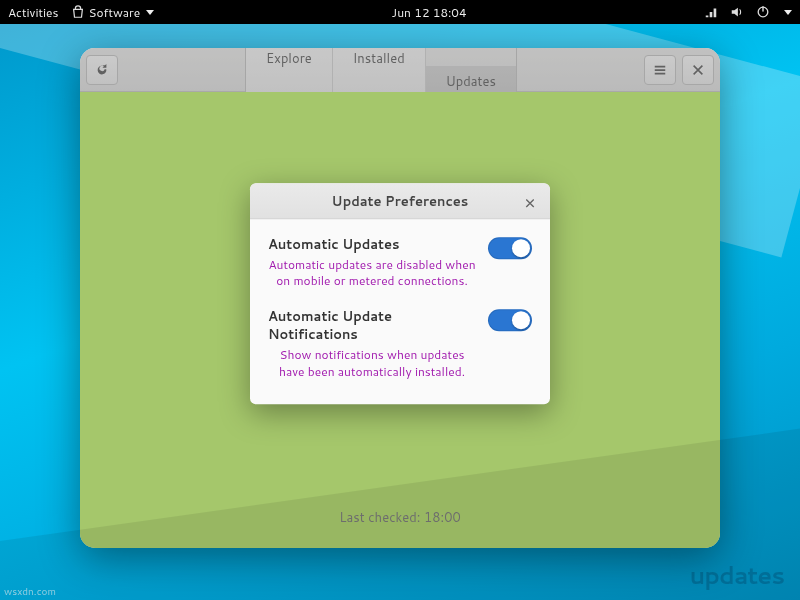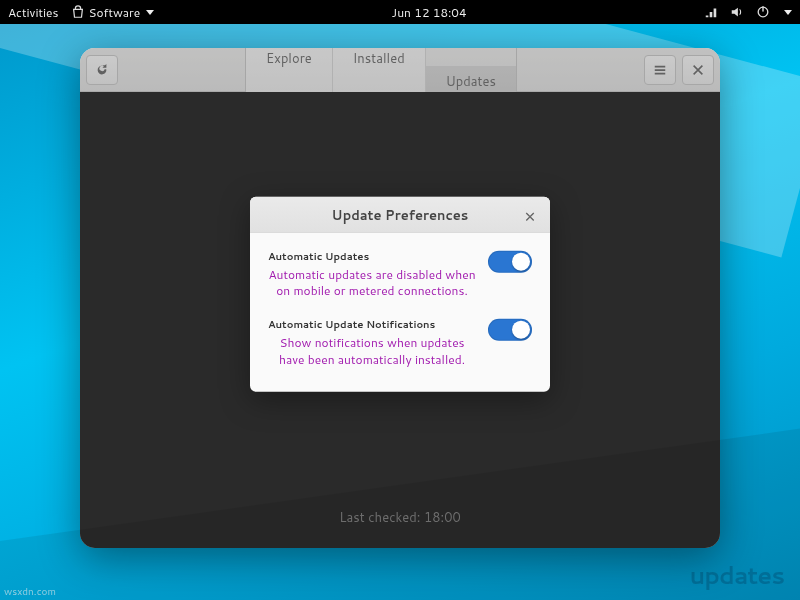--- a/index.html
+++ b/index.html
@@ -23,32 +23,32 @@
 
 .window { position: absolute; left: 80px; top: 24px; width: 640px; height: 500px; background: #dcdcdc; border-radius: 15px; box-shadow: 0 10px 40px rgba(0,0,0,0.4); overflow: hidden; }
 .dim-overlay { position: absolute; inset: 0; background: rgba(120,120,120,0.35); pointer-events: none; }
 .titlebar { height: 44px; background: linear-gradient(#e8e8e7, #dedede); border-bottom: 1px solid #c3c3c3; display: flex; align-items: center; padding: 0 6px; gap: 6px; }
 .hb-btn { width: 32px; height: 30px; border: 1px solid #c0c0c0; border-radius: 4px; background: linear-gradient(#f7f7f7,#e9e9e9); display: flex; align-items: center; justify-content: center; color: #555; }
 .hb-btn svg { width: 14px; height: 14px; fill: #555; }
 .tabgroup { margin: 0 auto; display: flex; border: 1px solid #bfbfbf; border-radius: 4px; overflow: hidden; }
 .tab { padding: 6px 20px; font-size: 13px; color: #555; background: linear-gradient(#f4f4f4,#e8e8e8); border-right: 1px solid #cfcfcf; }
 .tab:last-child { border-right: none; }
 .tab.active { background: linear-gradient(#d0d0d0,#c8c8c8); margin-top: 23px; }
-.window-body { position: relative; height: calc(100% - 44px); background: #000000; }
+.window-body { position: relative; height: calc(100% - 44px); background: #bef264; }
 .last-checked { position: absolute; bottom: 22px; width: 100%; text-align: center; font-size: 13px; color: #777; }
 
 
 .dialog { position: absolute; left: 50%; top: 50%; transform: translate(-50%, -52%); width: 300px; background: #fafafa; border-radius: 6px; box-shadow: 0 8px 30px rgba(0,0,0,0.35); overflow: hidden; }
 .dialog-header { height: 36px; background: linear-gradient(#eaeaea,#e1e1e1); border-bottom: 1px solid #d0d0d0; display: flex; align-items: center; justify-content: center; position: relative; font-size: 13px; font-weight: 600; color: #444; }
 .dialog-close { position: absolute; right: 6px; top: 6px; width: 28px; height: 28px; border-radius: 4px; display: flex; align-items: center; justify-content: center; color: #666; }
 .dialog-body { padding: 16px 18px 20px; }
 .pref-row { display: flex; align-items: flex-start; gap: 12px; margin-bottom: 18px; }
 .pref-row:last-child { margin-bottom: 4px; }
 .pref-text { flex: 1; }
-.pref-title { font-size: 10px; font-weight: 700; color: #333; margin-bottom: 4px; }
+.pref-title { font-size: 13px; font-weight: 700; color: #333; margin-bottom: 4px; }
 .pref-desc { font-size: 12px; color: #a21caf; line-height: 1.35; text-align: center; }
 .switch { width: 44px; height: 22px; border-radius: 11px; background: #2a76d2; position: relative; flex-shrink: 0; margin-top: 2px; box-shadow: inset 0 0 0 1px rgba(0,0,0,0.1); }
 .switch::after { content: ""; position: absolute; right: 2px; top: 2px; width: 18px; height: 18px; background: #fff; border-radius: 50%; box-shadow: 0 1px 2px rgba(0,0,0,0.3); }
 
 .watermark { position: absolute; left: 4px; bottom: 2px; font-size: 10px; color: rgba(255,255,255,0.6); }
 </style>
 </head>
 <body>
 
 <div class="topbar">

